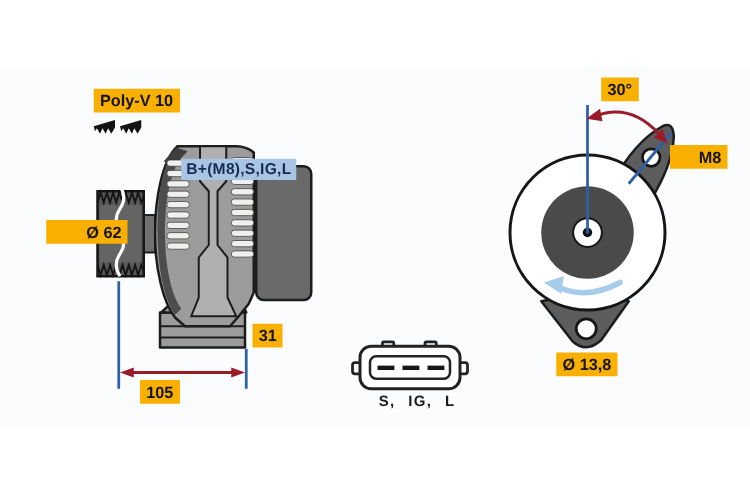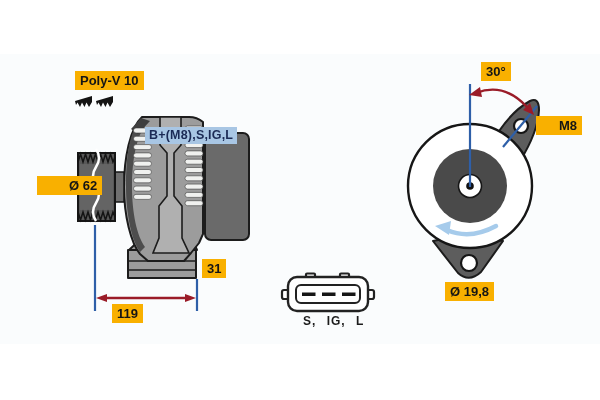--- a/index.html
+++ b/index.html
@@ -159,18 +159,18 @@
         <polygon points="469,95 480,87 482,97" class="hd-red"></polygon>
         <polygon points="534,115 523,110 530,103" class="hd-red"></polygon>
       </g>
     </g>
   </svg>
 
   <span class="lbl" style="left:75px;top:71px;">Poly-V 10</span>
   <span class="lbl-blue" style="left:145px;top:100px;margin-top:27px;">B+(M8),S,IG,L</span>
   <span class="lbl" style="left:37px;top:176px;padding-left:32px;">Ø 62</span>
   <span class="lbl" style="left:202px;top:259px;">31</span>
-  <span class="lbl" style="left:112px;top:304px;">119</span>
+  <span class="lbl" style="left:112px;top:304px;">105</span>
   <span class="lbl" style="left:481px;top:62px;">30°</span>
   <span class="lbl" style="left:536px;top:116px;padding-left:23px;">M8</span>
-  <span class="lbl" style="left:445px;top:282px;">Ø 19,8</span>
+  <span class="lbl" style="left:445px;top:282px;">Ø 13,8</span>
   <span class="pins" style="left:303px;top:314px;">S, IG, L</span>
 </div>
 
 </body></html>

